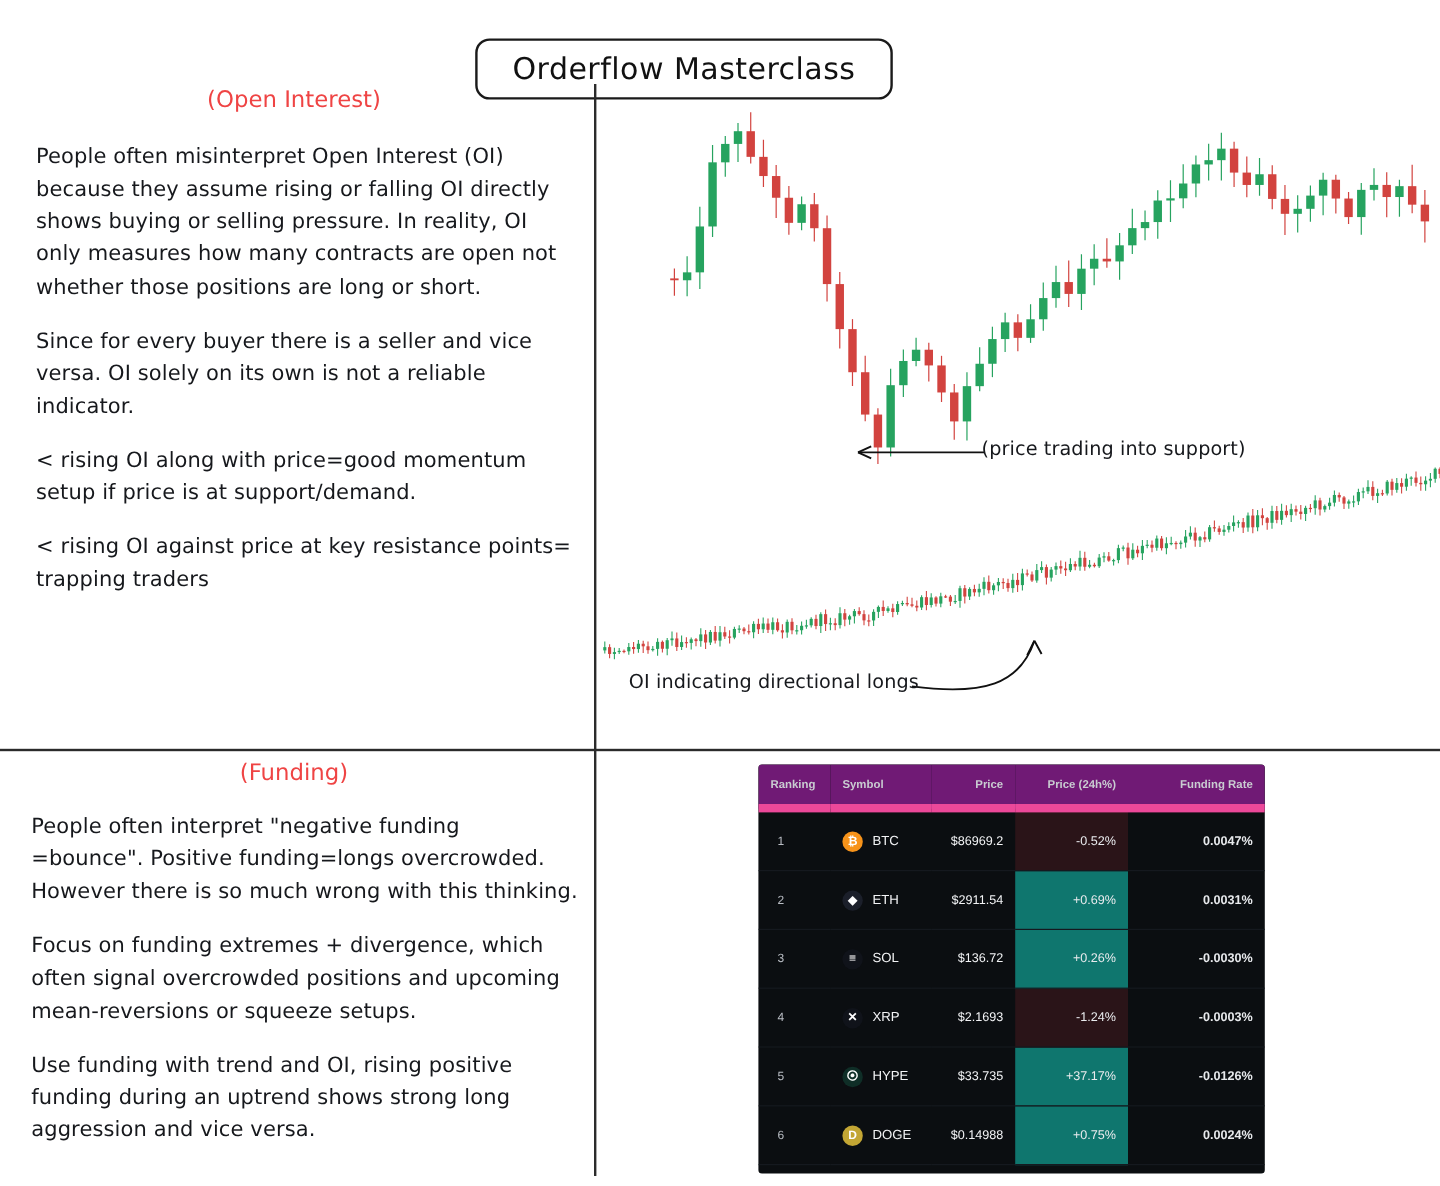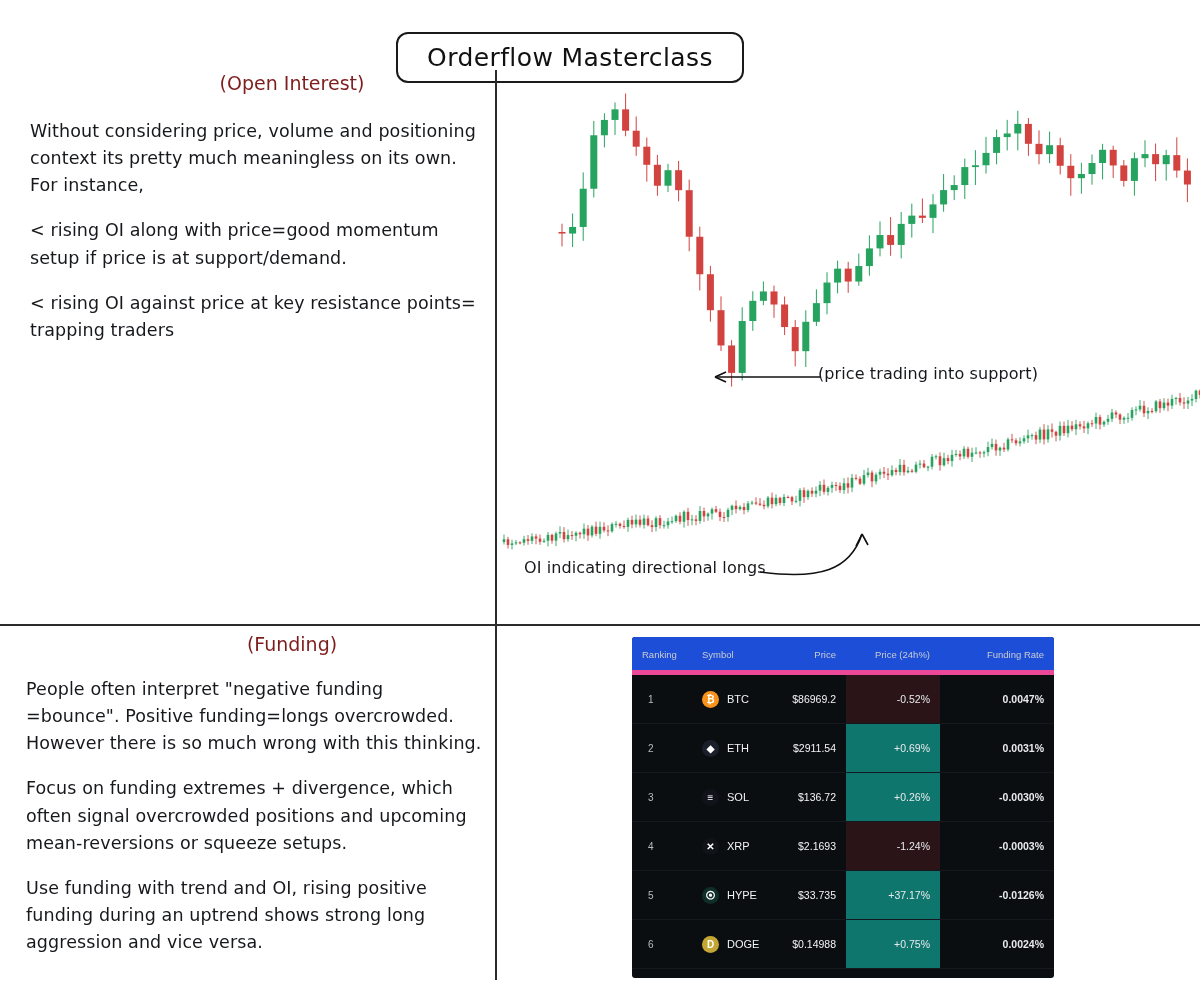--- a/index.html
+++ b/index.html
@@ -21,21 +21,21 @@
   }
   #title-text{
     font-size:25px;letter-spacing:.4px;color:#111;
     font-family:"DejaVu Sans", sans-serif;
   }
   
   .v-divider{position:absolute;background:#2b2b2b;}
   .h-divider{position:absolute;background:#2b2b2b;}
   
   .section-heading{
-    color:#7f1d1d;font-size:19px;text-align:center;margin-left:47px;
+    color:#ef4444;font-size:19px;text-align:center;
   }
   .body-text{
     font-size:17.5px;line-height:1.55;color:#16181c;
     letter-spacing:.1px;
   }
   #oi-heading{position:absolute;left:0px;top:72px;width:490px;}
   #oi-body{position:absolute;left:30px;top:118px;width:452px;}
   #oi-body p{margin:0 0 18px 0;}
 
   #funding-heading{position:absolute;left:0px;top:633px;width:490px;}
@@ -48,23 +48,23 @@
   #support-note{position:absolute;left:818px;top:362px;font-size:16px;}
 
   
   #funding-table{
     position:absolute;left:632px;top:637px;width:422px;height:341px;
     background:#0b0e11;border-radius:3px;overflow:hidden;
     font-family:"Liberation Sans", sans-serif;
   }
   #funding-table table{width:100%;border-collapse:collapse;}
   #funding-table th{
-    color:#c9ccd1;font-size:9.5px;font-weight:normal;
-    padding:12px 10px 10px 10px;text-align:right;background:#1d4ed8;
-    border-bottom:5px solid #ec4899;
+    color:#c9ccd1;font-size:9.5px;font-weight:bold;
+    padding:12px 10px 10px 10px;text-align:right;background:#701a75;
+    border-bottom:7px solid #ec4899;
   }
   #funding-table th.left{text-align:left;}
   #funding-table td{
     font-size:10.5px;color:#e8eaed;padding:0 10px;height:48px;
     border-bottom:1px solid #15191f;text-align:right;white-space:nowrap;
   }
   #funding-table td.rank{text-align:left;color:#b9bdc4;width:34px;font-size:10px;padding-left:16px;}
   #funding-table td.sym{text-align:left;}
   #funding-table td.price{color:#f2f3f5;}
   .sym-wrap{display:flex;align-items:center;gap:8px;}
@@ -84,21 +84,22 @@
 
 <div id="title-box">
   <span id="title-text">Orderflow Masterclass</span>
 </div>
 
 <div class="v-divider" style="left:495px;top:70px;width:2px;height:910px;"></div>
 <div class="h-divider" style="left:0px;top:624px;width:1200px;height:2px;"></div>
 
 <div id="oi-heading" class="section-heading">(Open Interest)</div>
 <div id="oi-body">
-  <p class="body-text">Without considering price, volume and positioning context its pretty much meaningless on its own. For instance,</p>
+  <p class="body-text">People often misinterpret Open Interest (OI) because they assume rising or falling OI directly shows buying or selling pressure. In reality, OI only measures how many contracts are open not whether those positions are long or short.</p>
+  <p class="body-text">Since for every buyer there is a seller and vice versa. OI solely on its own is not a reliable indicator.</p>
   <p class="body-text">&lt; rising OI along with price=good momentum setup if price is at support/demand.</p>
   <p class="body-text">&lt; rising OI against price at key resistance points= trapping traders</p>
 </div>
 
 <div id="funding-heading" class="section-heading">(Funding)</div>
 <div id="funding-body">
   <p class="body-text">People often interpret "negative funding =bounce". Positive funding=longs overcrowded. However there is so much wrong with this thinking.</p>
   <p class="body-text">Focus on funding extremes + divergence, which often signal overcrowded positions and upcoming mean-reversions or squeeze setups.</p>
   <p class="body-text">Use funding with trend and OI, rising positive funding during an uptrend shows strong long aggression and vice versa.</p>
 </div>

